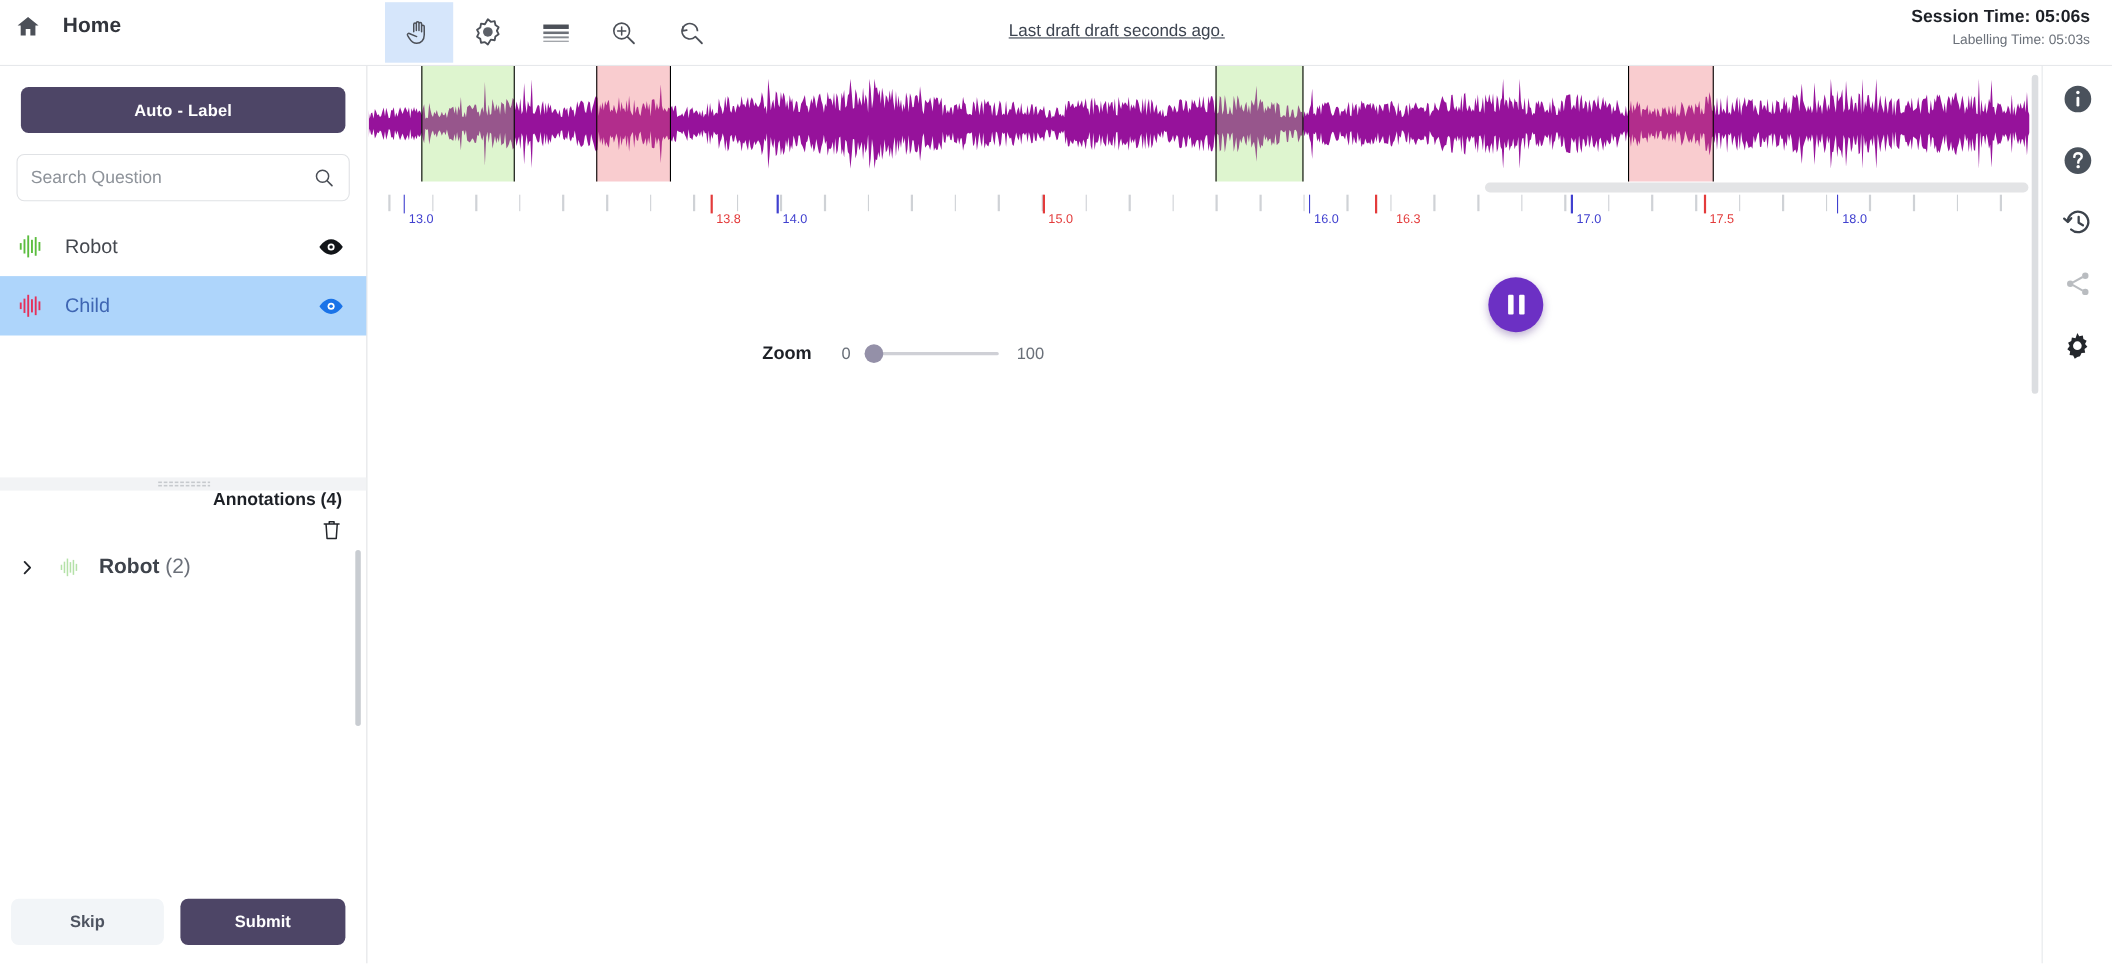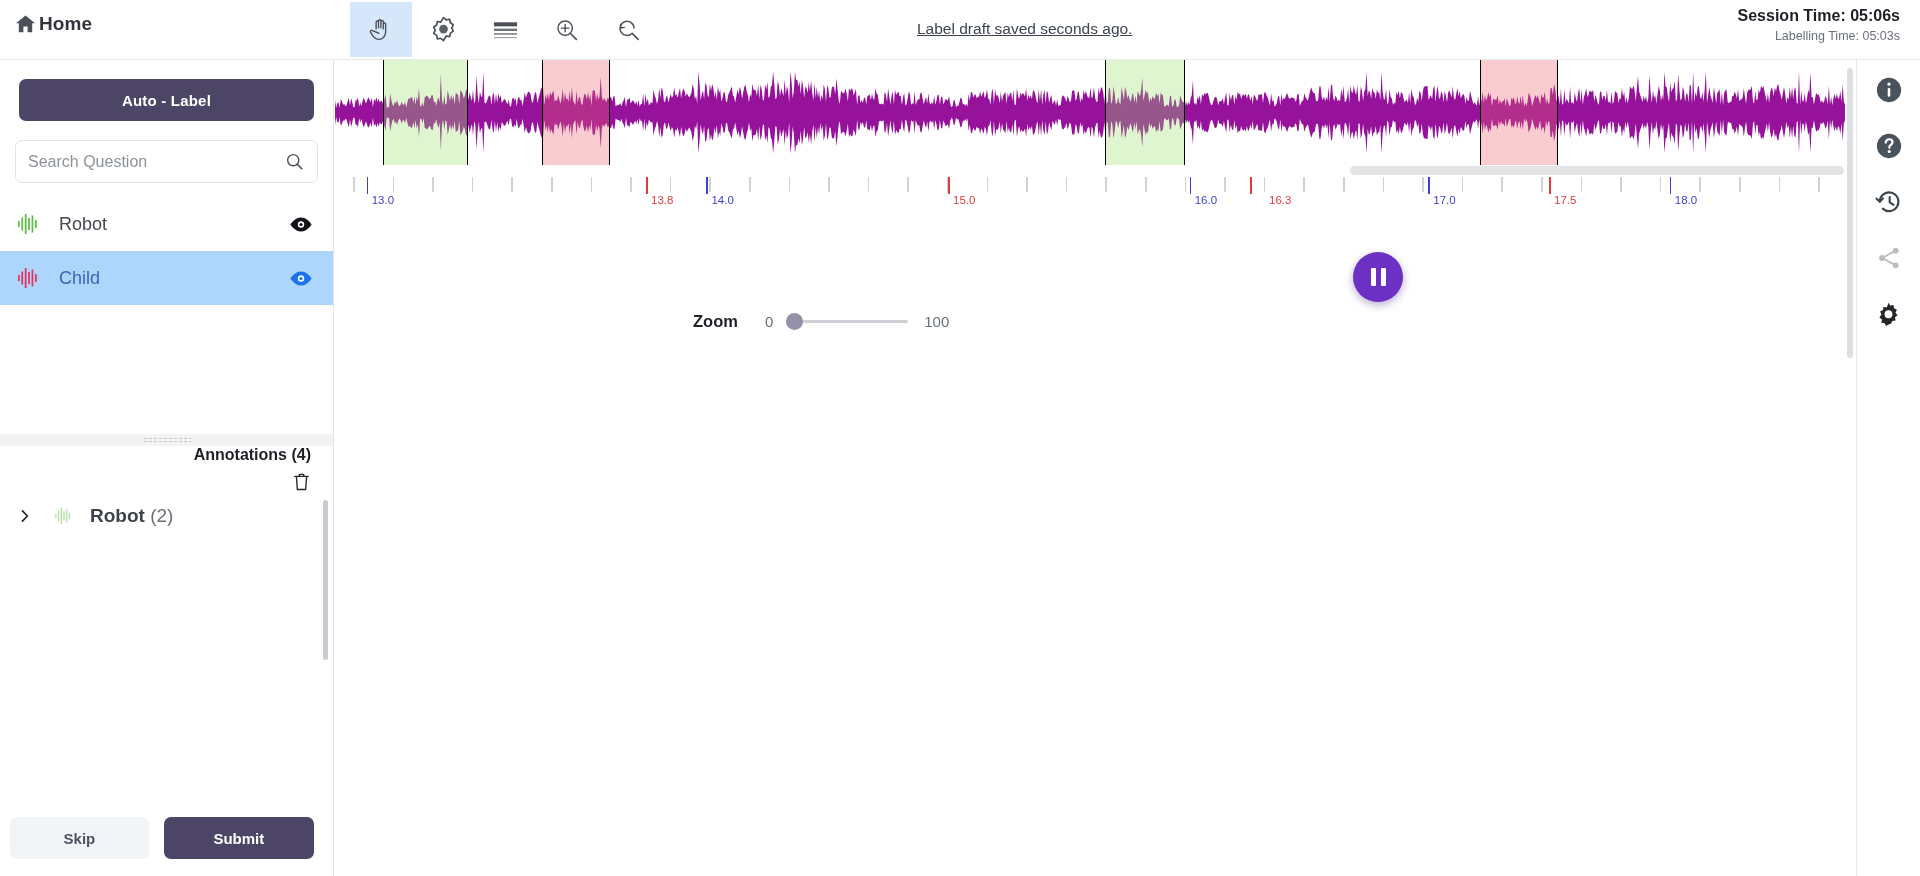--- a/index.html
+++ b/index.html
@@ -12,21 +12,21 @@
   body { position: relative; }
 
   
   #topbar {
     position: absolute; left: 0; top: 0; width: 1920px; height: 60px;
     background: #ffffff; border-bottom: 1px solid #e6e8eb;
     z-index: 20;
   }
   #home-link {
     position: absolute; left: 14px; top: 13px;
-    display: flex; align-items: center; gap: 2px;
+    display: flex; align-items: center; gap: 20px;
     cursor: pointer;
   }
   #home-link .label {
     font-size: 19px; font-weight: bold; color: #32353c; letter-spacing: .1px;
   }
   .home-icon { width: 23px; height: 22px; display: block; }
 
   
   #tools {
     position: absolute; left: 350px; top: 2px;
@@ -272,21 +272,21 @@
     </button>
     <button class="tool-btn">
       <svg width="26" height="26" viewBox="0 0 24 24">
         <path d="M16.7 10.6a6.5 6.5 0 10-2.0 4.6" fill="none" stroke="#4c5058" stroke-width="1.35"></path>
         <path d="M4.6 6.6l-.5 3.6 3.6-.6" fill="none" stroke="#4c5058" stroke-width="1.35" stroke-linecap="round" stroke-linejoin="round"></path>
         <line x1="14.9" y1="15.1" x2="20.4" y2="20.6" stroke="#4c5058" stroke-width="1.5" stroke-linecap="round"></line>
       </svg>
     </button>
   </div>
 
-  <a id="draft-note">Label draft saved seconds ago.</a>
+  <a id="draft-note">Last draft draft seconds ago.</a>
 
   <div id="session-box">
     <div class="t1">Session Time: 05:06s</div>
     <div class="t2">Labelling Time: 05:03s</div>
   </div>
 </div>
 
 <div id="sidebar">
 
   <button id="autolabel">Auto - Label</button>

